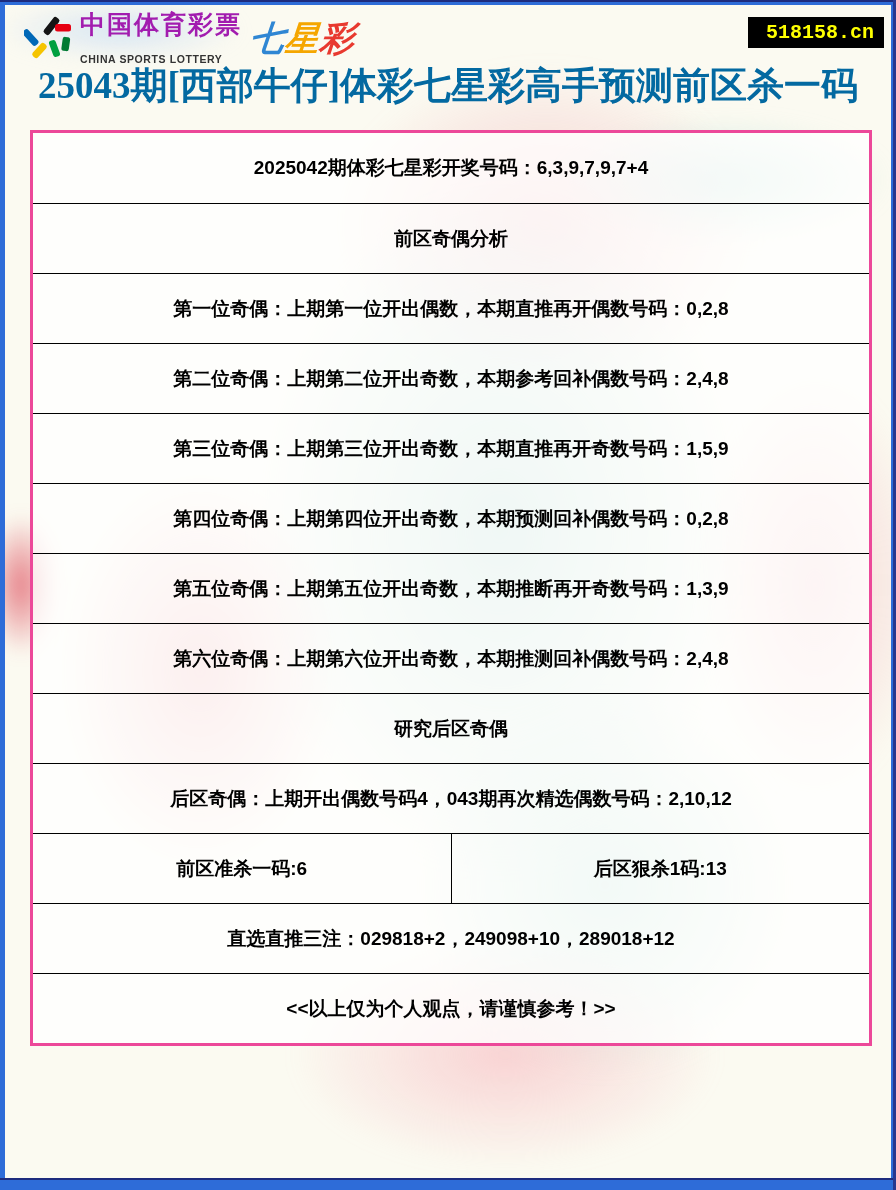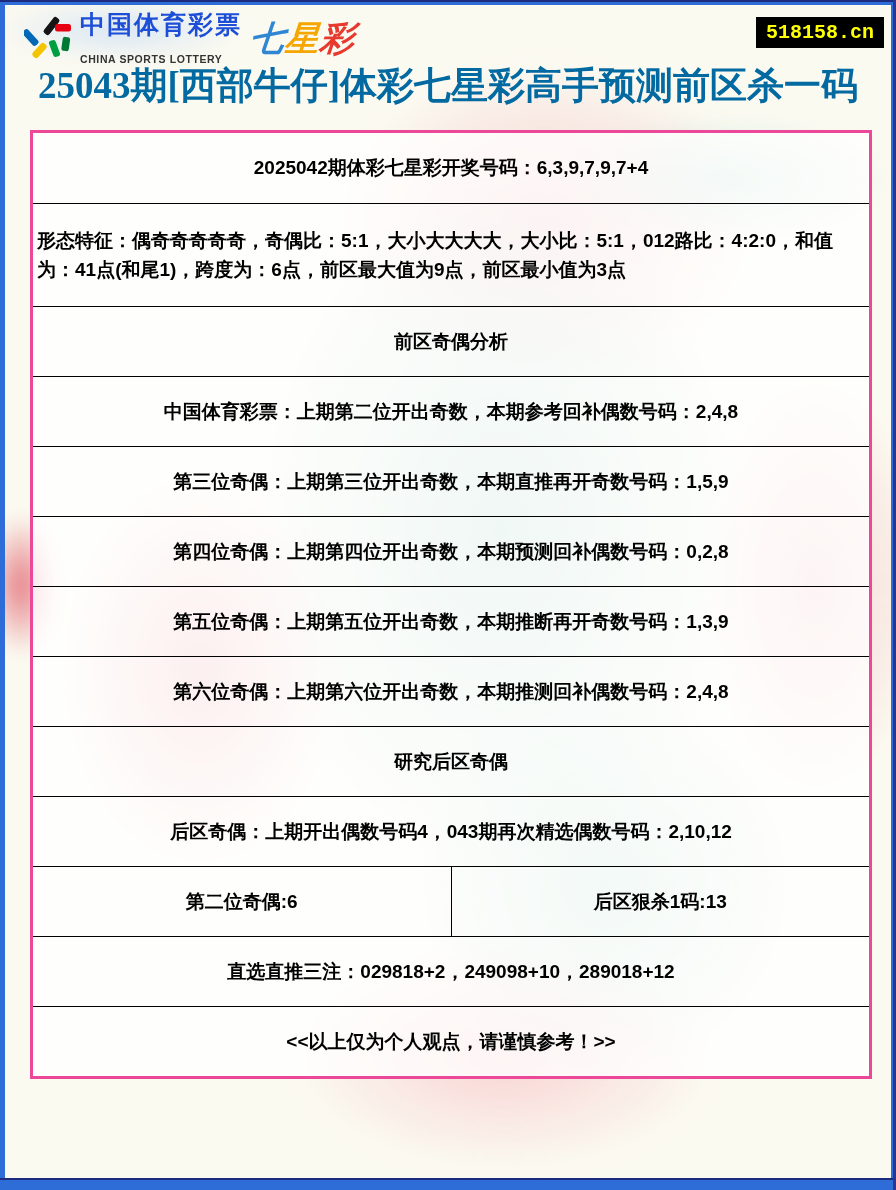--- a/index.html
+++ b/index.html
@@ -25,30 +25,30 @@
   .wash-teal-low{left:410px;top:690px;width:390px;height:390px;background:radial-gradient(ellipse at center,rgba(152,212,201,.5),rgba(152,212,201,0) 70%);}
   .wash-pink-bottom{left:290px;top:940px;width:430px;height:230px;background:radial-gradient(ellipse at center,rgba(246,172,182,.5),rgba(246,172,182,0) 70%);}
   .wash-mint-row1{left:555px;top:115px;width:340px;height:130px;background:radial-gradient(ellipse at center,rgba(162,216,206,.5),rgba(162,216,206,0) 70%);}
   .wash-blue-topleft{left:0px;top:0px;width:240px;height:60px;background:radial-gradient(ellipse at center,rgba(190,215,245,.6),rgba(190,215,245,0) 75%);}
 
   
   .header{position:absolute;left:24px;top:12px;right:12px;height:52px;z-index:10;display:flex;align-items:center;}
   .logo{display:flex;align-items:center;}
   .logo-mark{width:48px;height:46px;margin-right:8px;}
   .logo-text{line-height:1;}
-  .logo-cn{font-size:25px;font-weight:bold;color:#1d4ed8;letter-spacing:2px;}
+  .logo-cn{font-size:25px;font-weight:bold;color:#a21caf;letter-spacing:2px;}
   .logo-en{font-size:10.5px;font-weight:bold;color:#333;letter-spacing:.6px;margin-top:17px;}
   .brand{margin-left:8px;font-size:34px;font-weight:bold;font-style:italic;letter-spacing:1px;transform:skewX(-5deg);line-height:1;}
   .brand .b0{color:#2f86d3;}
   .brand .b1{color:#f5a600;}
   .brand .b2{color:#e8392f;}
   .site-badge{
     position:absolute;right:0px;top:5px;width:128px;height:31px;background:#000;
     color:#feff00;font-size:20px;font-weight:bold;display:flex;align-items:center;justify-content:center;
-    font-family:"Liberation Mono","DejaVu Sans Mono",monospace;letter-spacing:0px;
+    font-family:"Liberation Mono","DejaVu Sans Mono",monospace;letter-spacing:0px;padding-left:8px;
   }
 
   
   .page-title{
     position:absolute;left:14px;right:14px;top:62px;z-index:10;
     font-family:"Liberation Serif","DejaVu Serif",serif;
     font-size:37px;font-weight:bold;color:#0369a1;text-align:center;white-space:nowrap;line-height:1.3;
   }
 
   
@@ -95,31 +95,31 @@
     </div>
     <div class="brand"><span class="b0">七</span><span class="b1">星</span><span class="b2">彩</span></div>
   </div>
   <div class="site-badge">518158.cn</div>
 </div>
 
 <div class="page-title">25043期[西部牛仔]体彩七星彩高手预测前区杀一码</div>
 
 <div class="sheet">
   <div class="row">2025042期体彩七星彩开奖号码：6,3,9,7,9,7+4</div>
-  <div class="row tall">形态特征：偶奇奇奇奇奇，奇偶比：5:1，大小大大大大，大小比：5:1，012路比：4:2:0，和值为：41点(和尾1)，跨度为：6点，前区最大值为9点，前区最小值为3点</div>
   <div class="row">前区奇偶分析</div>
-  <div class="row">中国体育彩票：上期第二位开出奇数，本期参考回补偶数号码：2,4,8</div>
+  <div class="row">第一位奇偶：上期第一位开出偶数，本期直推再开偶数号码：0,2,8</div>
+  <div class="row">第二位奇偶：上期第二位开出奇数，本期参考回补偶数号码：2,4,8</div>
   <div class="row">第三位奇偶：上期第三位开出奇数，本期直推再开奇数号码：1,5,9</div>
   <div class="row">第四位奇偶：上期第四位开出奇数，本期预测回补偶数号码：0,2,8</div>
   <div class="row">第五位奇偶：上期第五位开出奇数，本期推断再开奇数号码：1,3,9</div>
   <div class="row">第六位奇偶：上期第六位开出奇数，本期推测回补偶数号码：2,4,8</div>
   <div class="row">研究后区奇偶</div>
   <div class="row">后区奇偶：上期开出偶数号码4，043期再次精选偶数号码：2,10,12</div>
   <div class="row split">
-    <div class="cell">第二位奇偶:6</div>
+    <div class="cell">前区准杀一码:6</div>
     <div class="cell">后区狠杀1码:13</div>
   </div>
   <div class="row">直选直推三注：029818+2，249098+10，289018+12</div>
   <div class="row">&lt;&lt;以上仅为个人观点，请谨慎参考！&gt;&gt;</div>
 </div>
 
 <div class="frame"></div>
 <div class="frame-top-line"></div>
 <div class="frame-bottom-band"></div>
 <div class="frame-bottom-line"></div>

